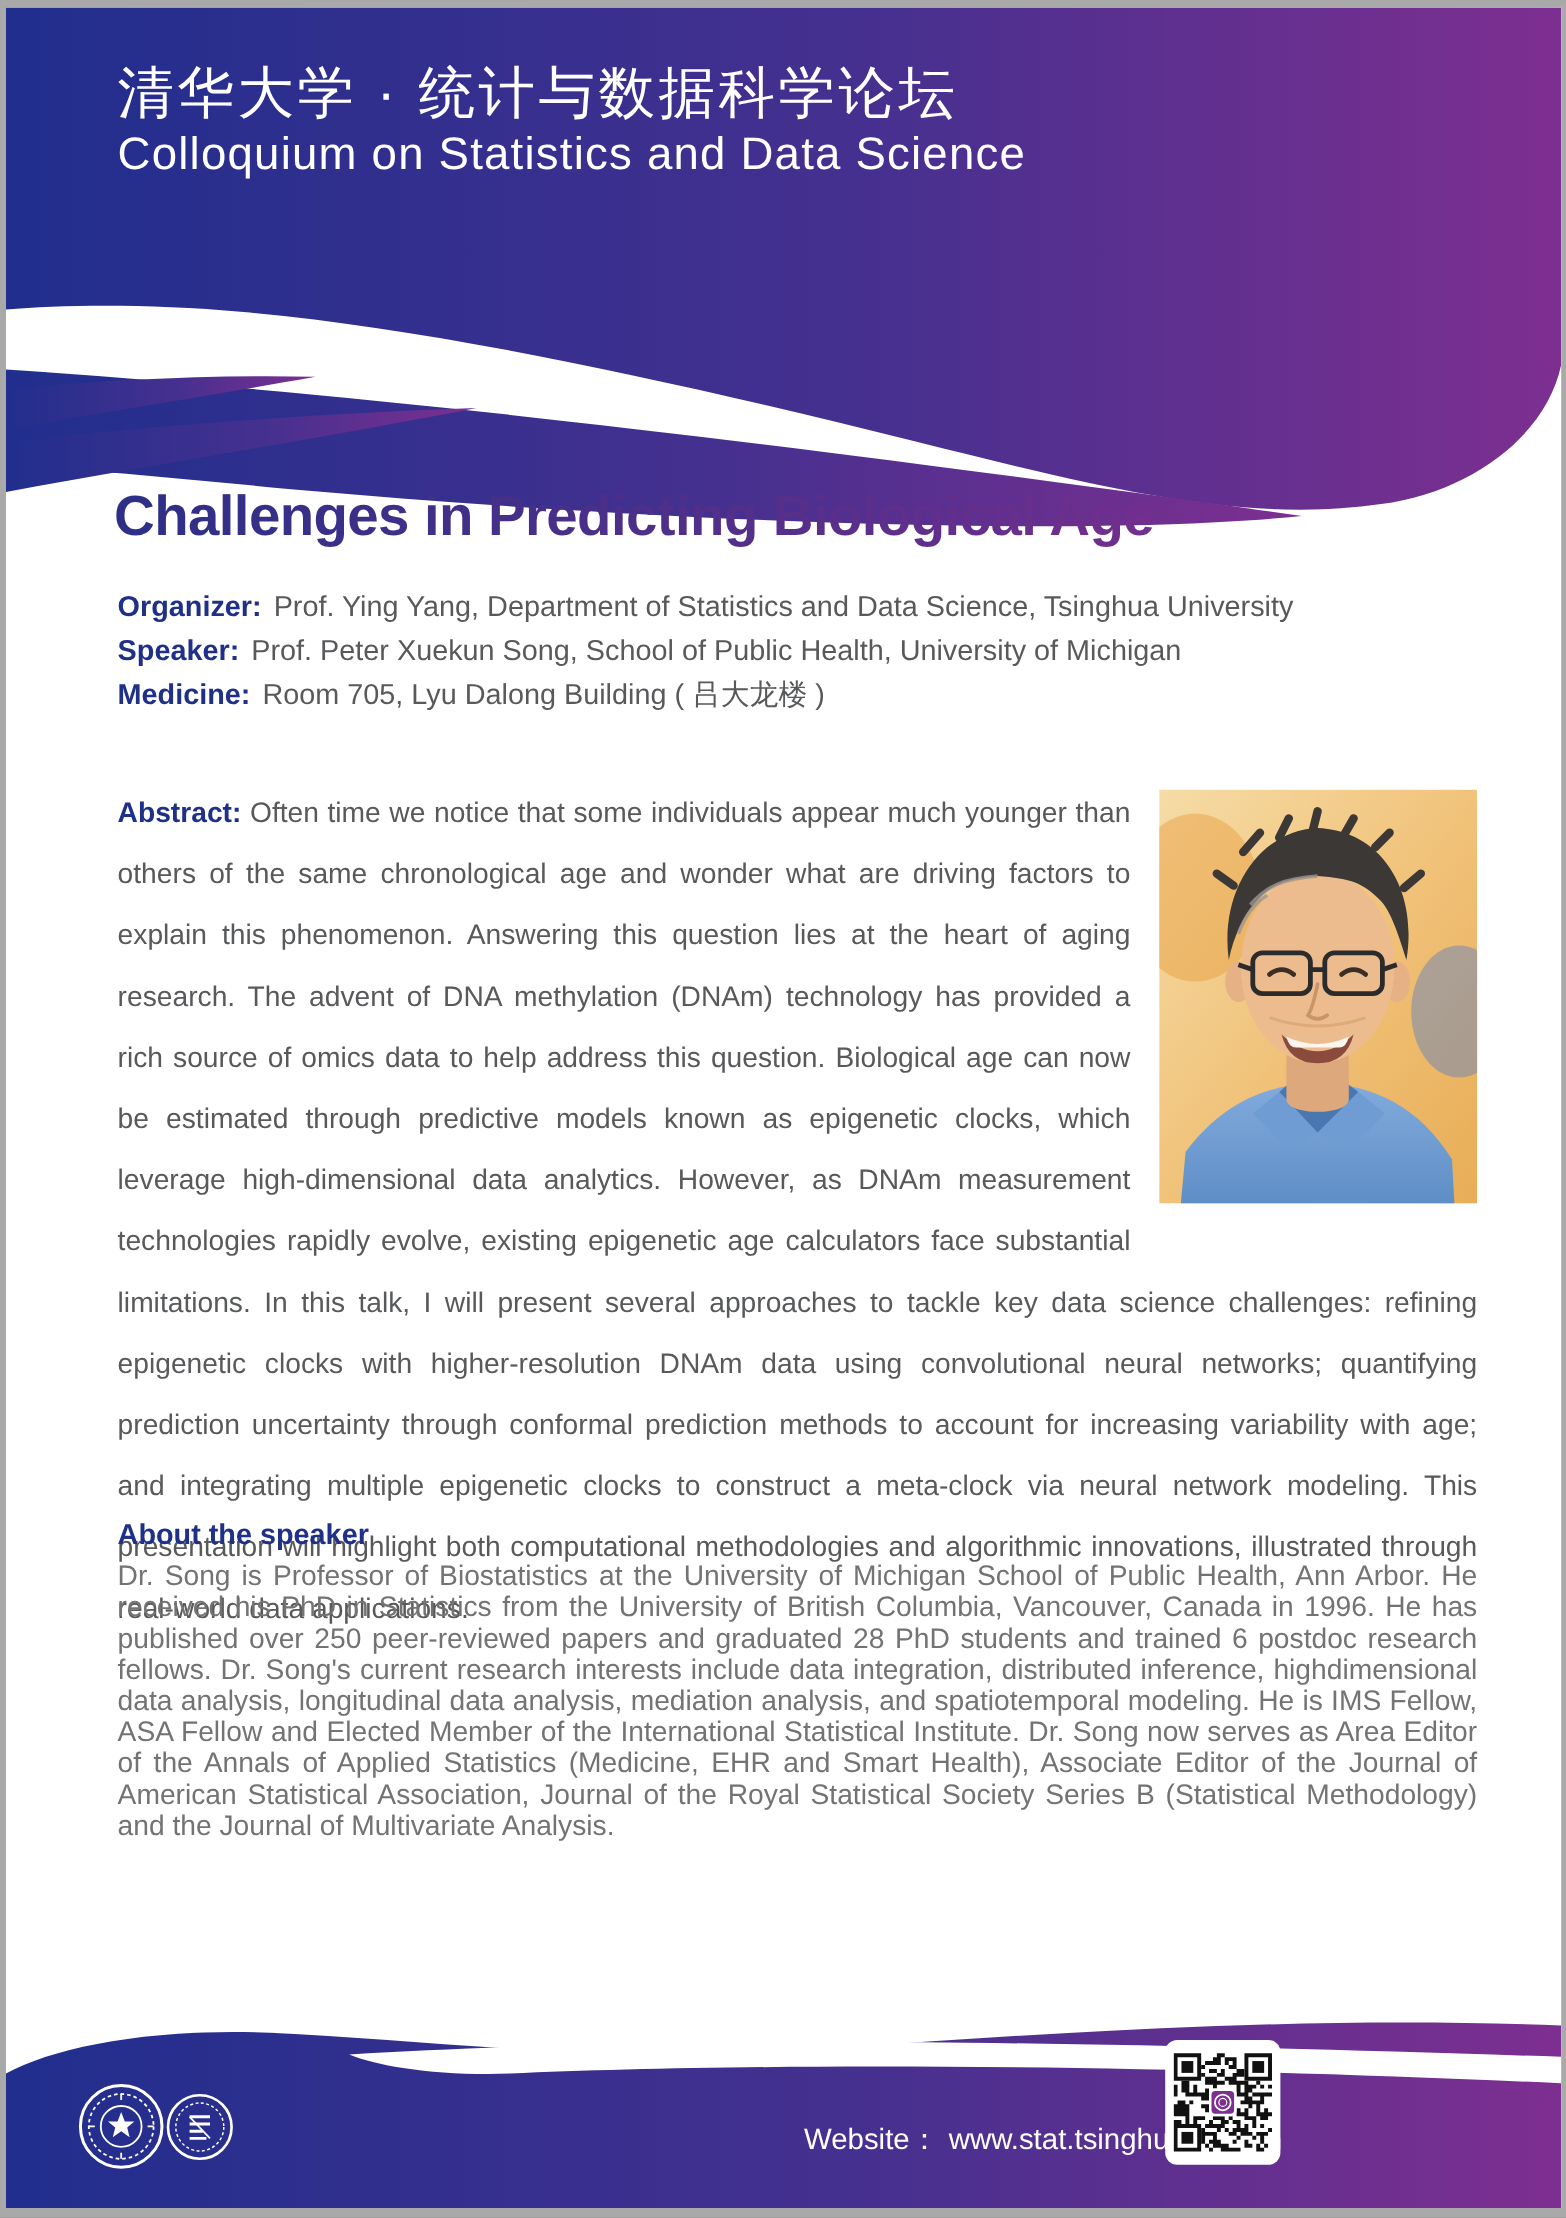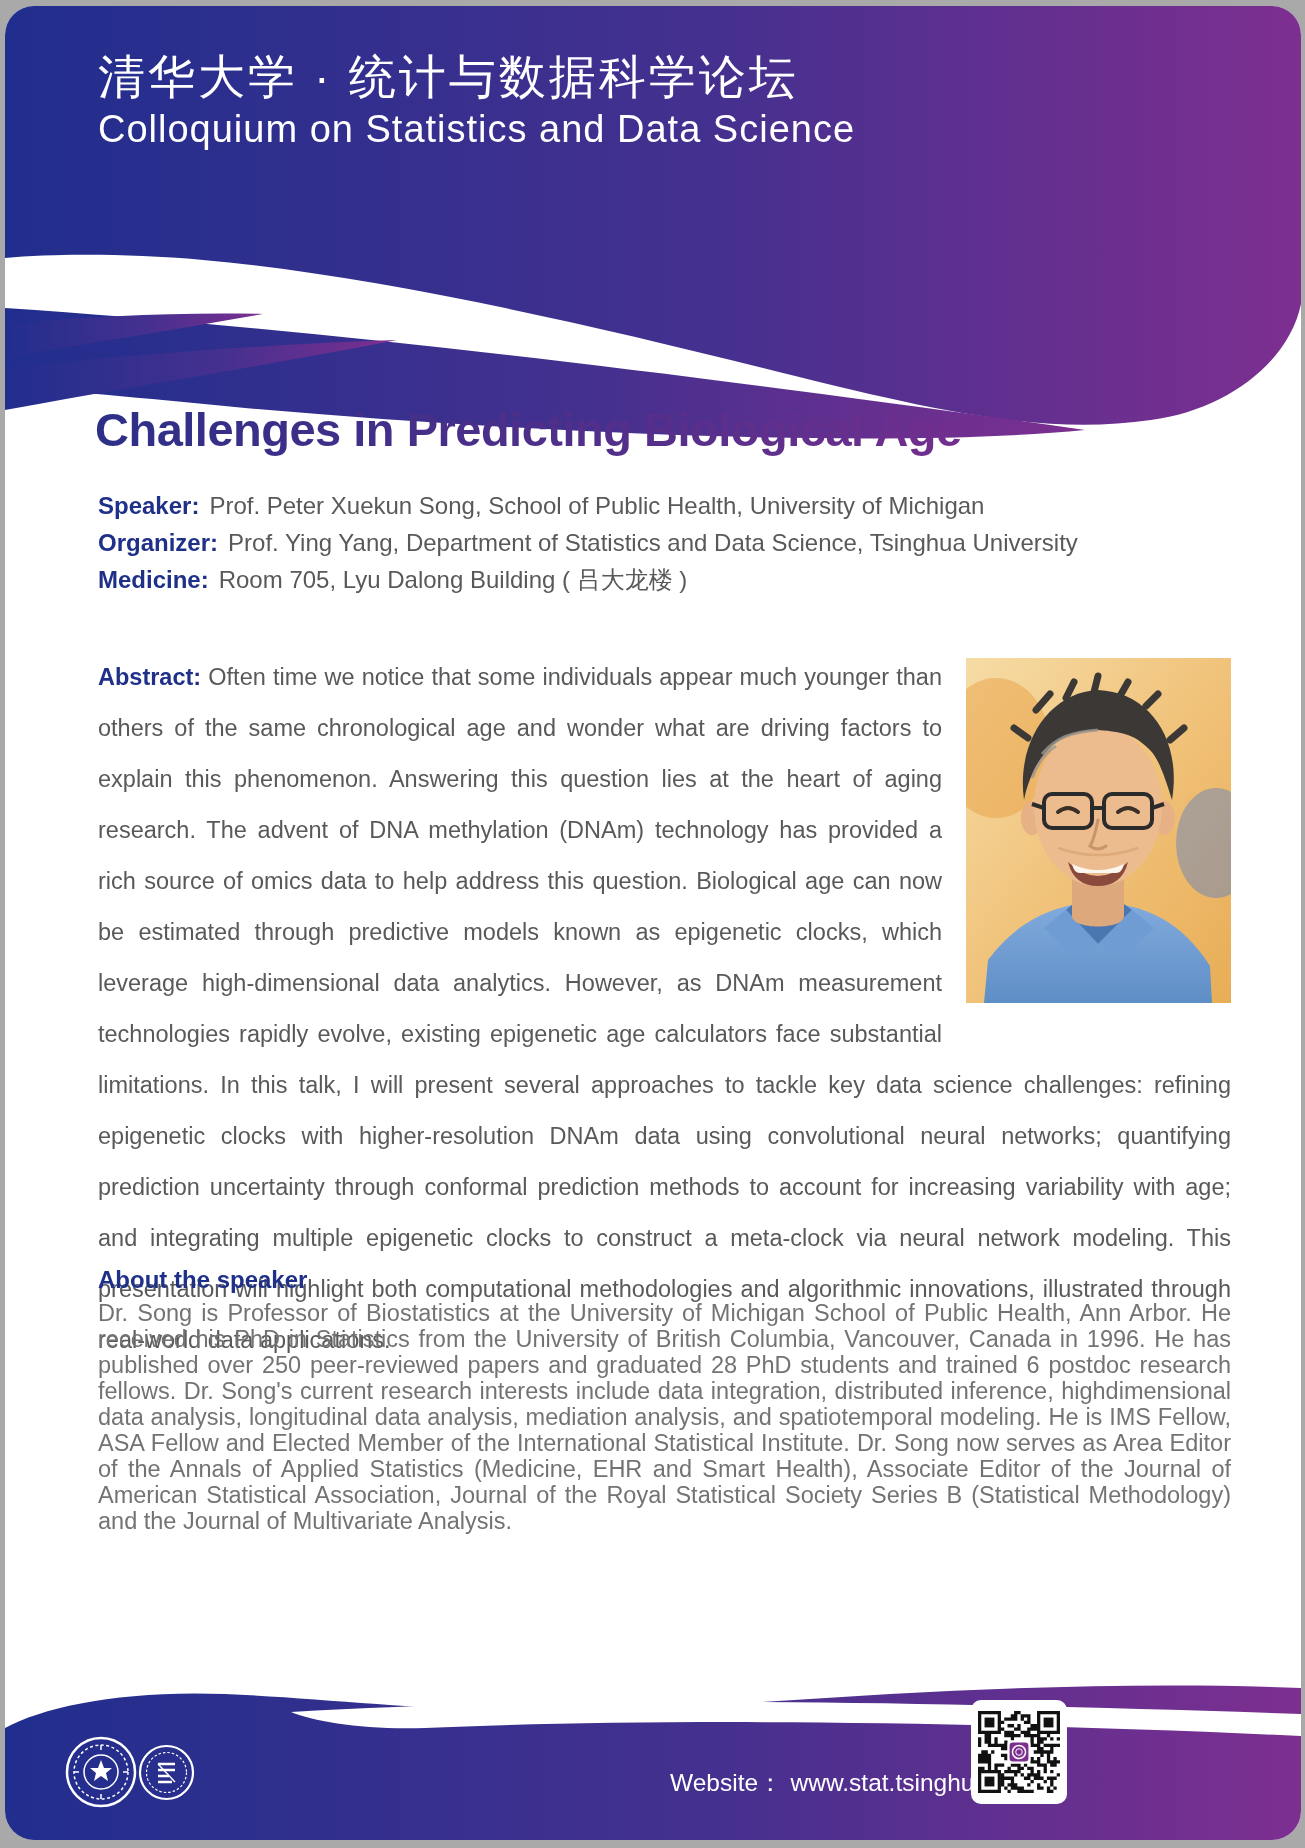--- a/index.html
+++ b/index.html
@@ -4,21 +4,21 @@
 <style>
   * { margin:0; padding:0; box-sizing:border-box; }
   html,body { background:#888; }
   .page {
     position:relative; width:1305px; height:1848px;
     background:#a9a9a9; overflow:hidden;
     font-family:"Liberation Sans", sans-serif;
   }
   .poster {
     position:absolute; left:5px; top:6px; right:4px; bottom:8px;
-    background:#ffffff; overflow:hidden;border-radius:29px;
+    background:#ffffff; overflow:hidden;
   }
   svg.deco { position:absolute; left:0; width:100%; display:block; }
   .top-deco { top:0; height:520px; }
   .bottom-deco { bottom:0; height:158px; }
 
   .zh-title {
     position:absolute; left:93px; top:40px;
     font-size:47px; color:#ffffff; letter-spacing:3px; font-weight:400;
     white-space:nowrap;
   }
@@ -120,24 +120,24 @@
         C270,358 130,380 0,404 Z"></path>
     </svg>
 
     <div class="zh-title">清华大学 · 统计与数据科学论坛</div>
     <div class="en-title">Colloquium on Statistics and Data Science</div>
 
     <h1 class="talk-title">Challenges in Predicting Biological Age</h1>
 
     <div class="meta">
       <div class="meta-row">
-        <span class="meta-label">Speaker:</span><span>Prof. Peter Xuekun Song, School of Public Health, University of Michigan</span>
+        <span class="meta-label">Organizer:</span><span>Prof. Ying Yang, Department of Statistics and Data Science, Tsinghua University</span>
       </div>
       <div class="meta-row">
-        <span class="meta-label">Organizer:</span><span>Prof. Ying Yang, Department of Statistics and Data Science, Tsinghua University</span>
+        <span class="meta-label">Speaker:</span><span>Prof. Peter Xuekun Song, School of Public Health, University of Michigan</span>
       </div>
       <div class="meta-row">
         <span class="meta-label">Medicine:</span><span>Room 705, Lyu Dalong Building ( 吕大龙楼 )</span>
       </div>
     </div>
 
     <div class="abstract">
       <span class="photo-float">
         <svg viewBox="0 0 265 345" preserveAspectRatio="none">
           <defs>

